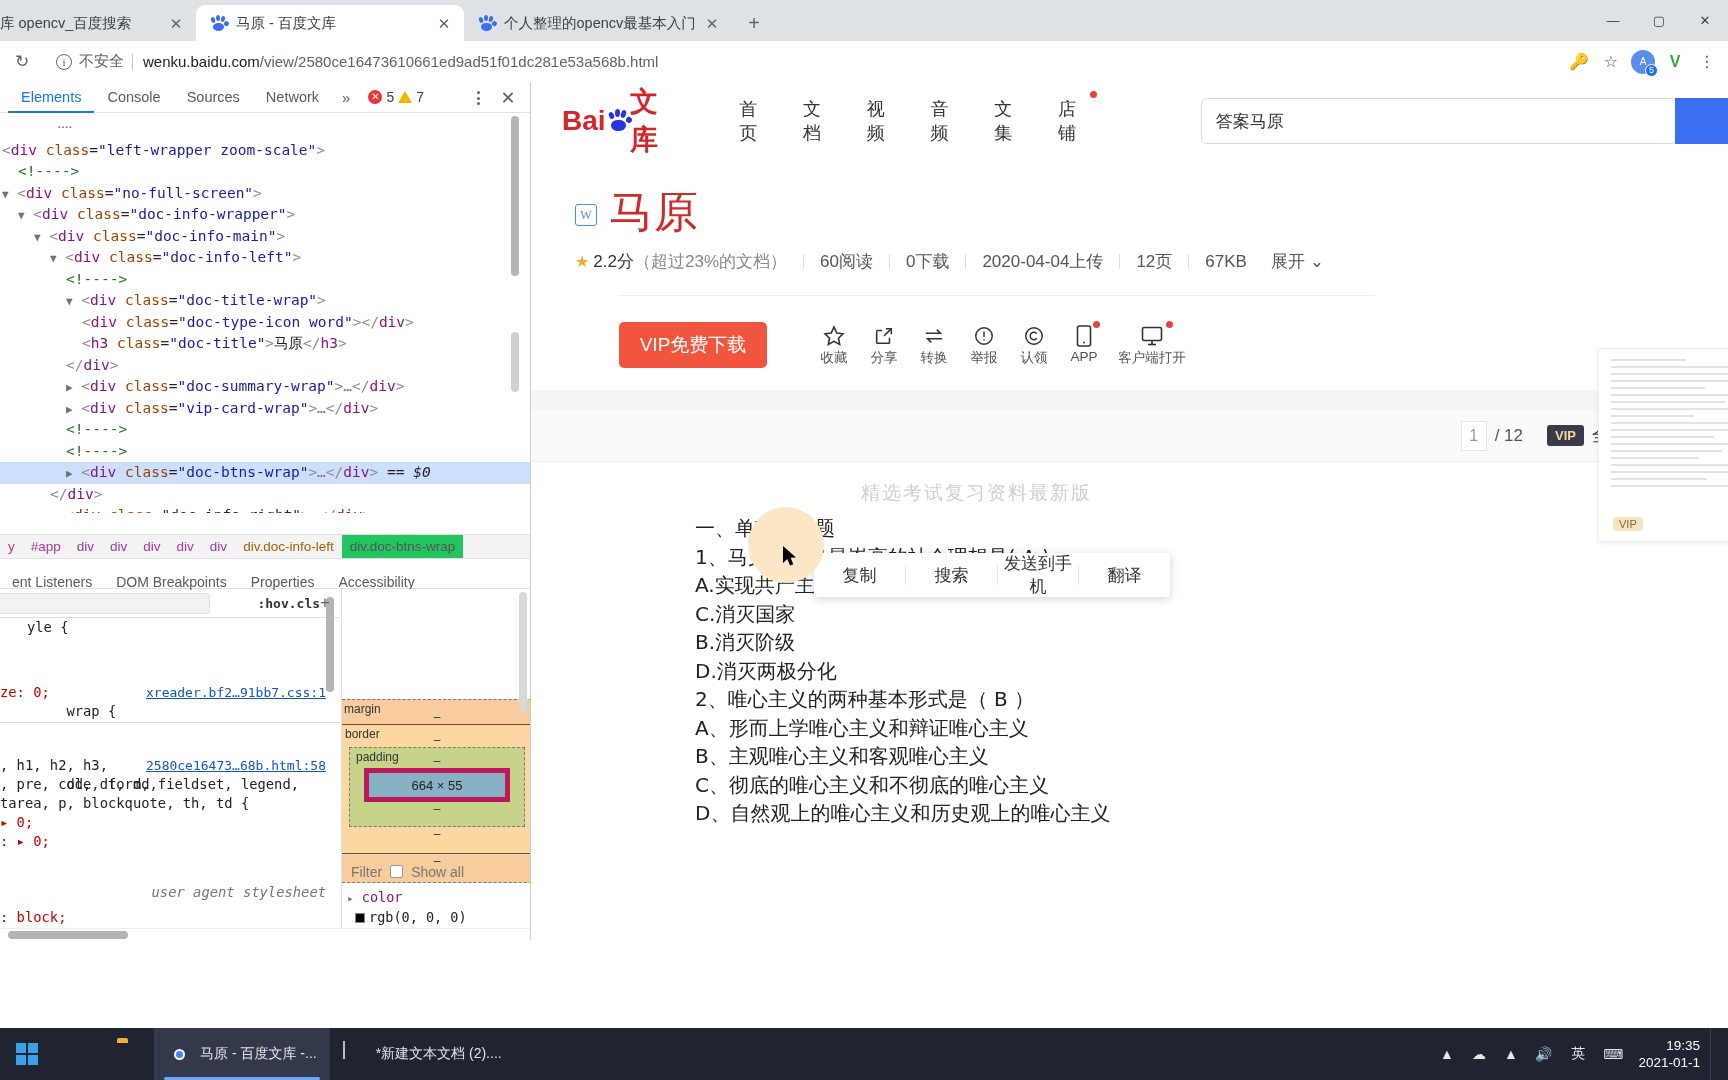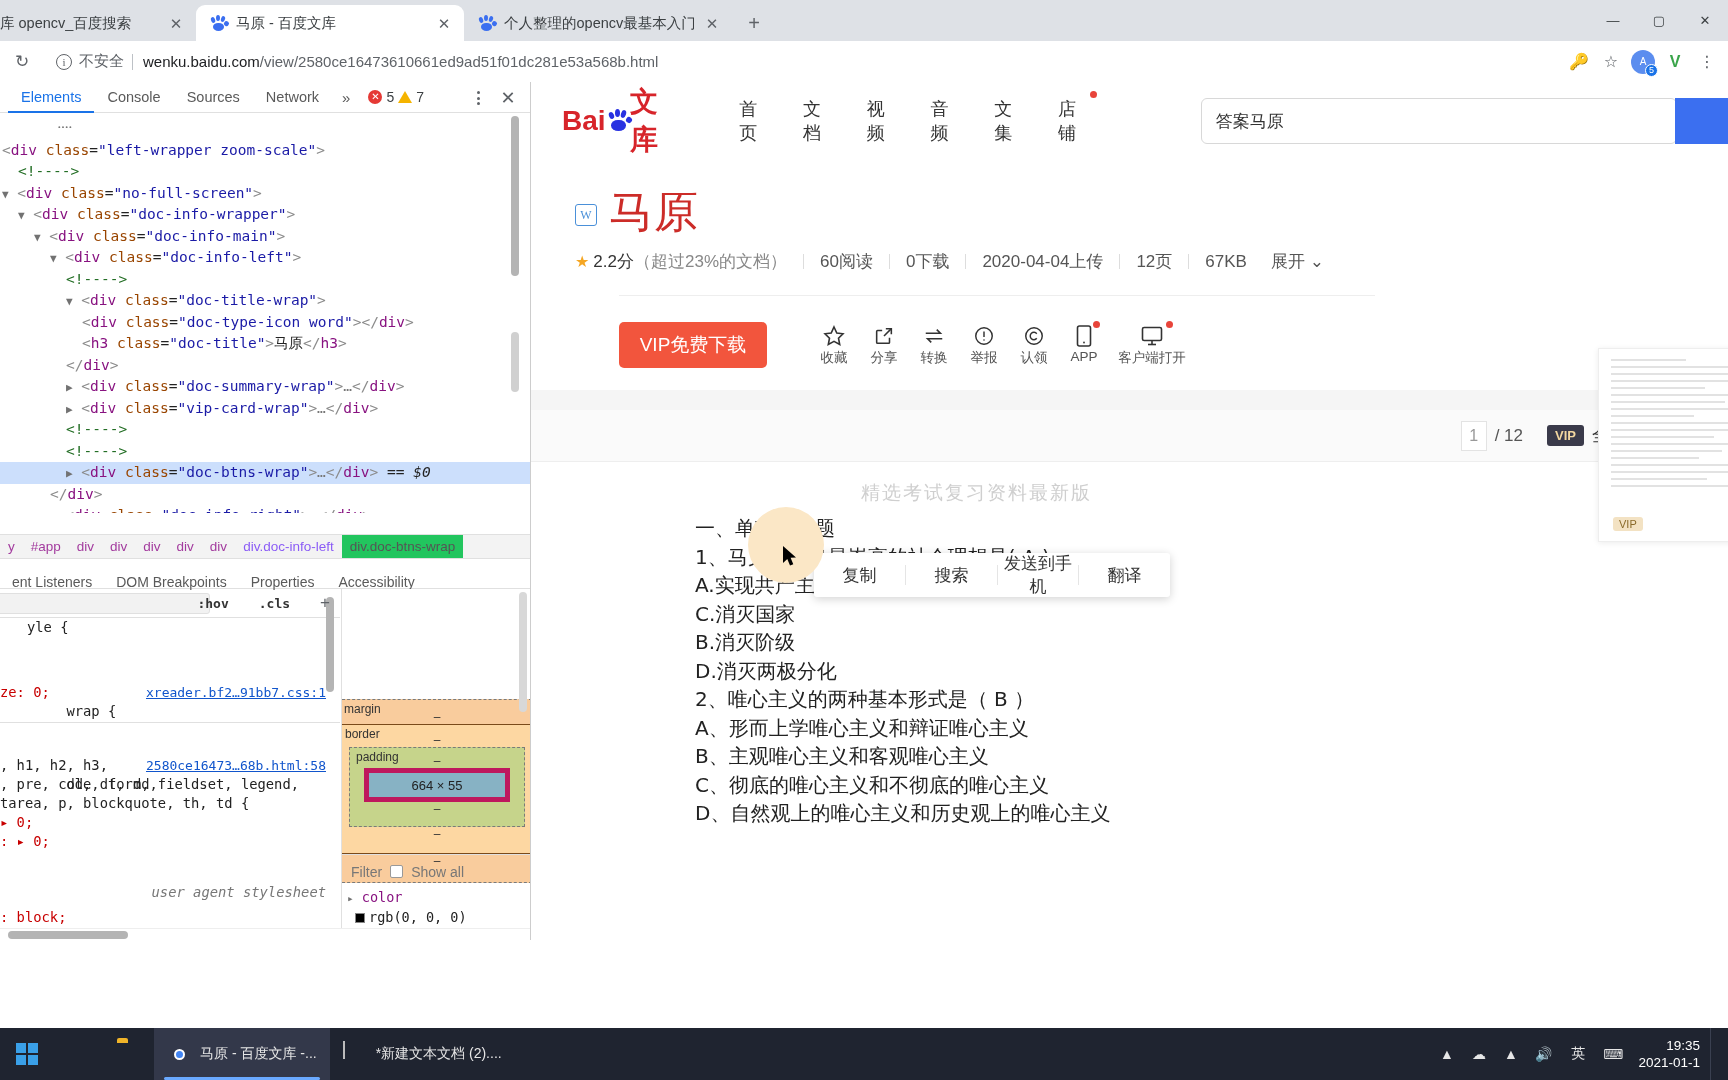--- a/index.html
+++ b/index.html
@@ -129,32 +129,32 @@
     background:#d0d0d0; border-radius:4px;
   }
 
   .dt-crumbs {
     position:absolute; left:0; top:452px; width:531px; height:25px;
     border-top:1px solid #e0e0e0; border-bottom:1px solid #e0e0e0; background:#f3f3f3;
     display:flex; align-items:center; font-size:13.5px; gap:0px; padding-left:0px; overflow:hidden;
   }
   .crumb { padding:0 8px; height:25px; line-height:25px; color:#a33b9e; white-space:nowrap; }
   .crumb.cur { background:#22c55e; color:#555; }
-  .crumb.hl { color:#8b5cf6; }
+  .crumb.hl { color:#a16207; }
 
   .dt-subtabs {
     position:absolute; left:0; top:477px; width:531px; height:30px;
     border-bottom:1px solid #e0e0e0; display:flex; align-items:center; font-size:14px; color:#5a5a5a;
   }
   .dt-subtab { padding: 8px 12px; height:30px; line-height:30px; white-space:nowrap; }
 
   .dt-stylesbar {
     position:absolute; left:0; top:507px; width:340px; height:29px;
     border-bottom:1px solid #e0e0e0; display:flex; align-items:center; justify-content:flex-end;
-    gap:30px; padding-right:10px; font-size:13.5px; color:#444;
+    gap:0; padding-right:10px; font-size:13.5px; color:#444;
   }
   .filterbox { position:absolute; left:-30px; top:4px; width:240px;height:21px;background:#f2f2f2;border:1px solid #e0e0e0;border-radius:3px;}
   .hovcls { font-family:"DejaVu Sans Mono","Liberation Mono",monospace; font-weight:bold; font-size:13px; color:#333; z-index:2;}
   .plusico { font-size:17px; color:#5f6368; z-index:2; }
 
   .dt-stylespane {
     position:absolute; left:0; top:536px; width:340px; height:390px; overflow:hidden;
     font-family:"DejaVu Sans Mono","Liberation Mono",monospace; font-size:13.8px;
     line-height:19px; color:#222; background:#fff;
   }

